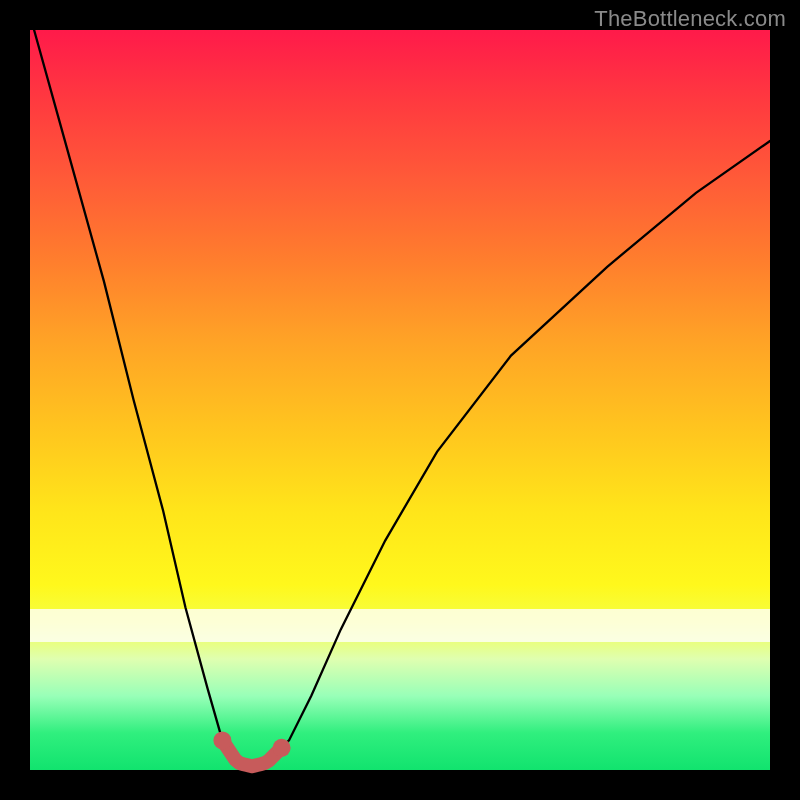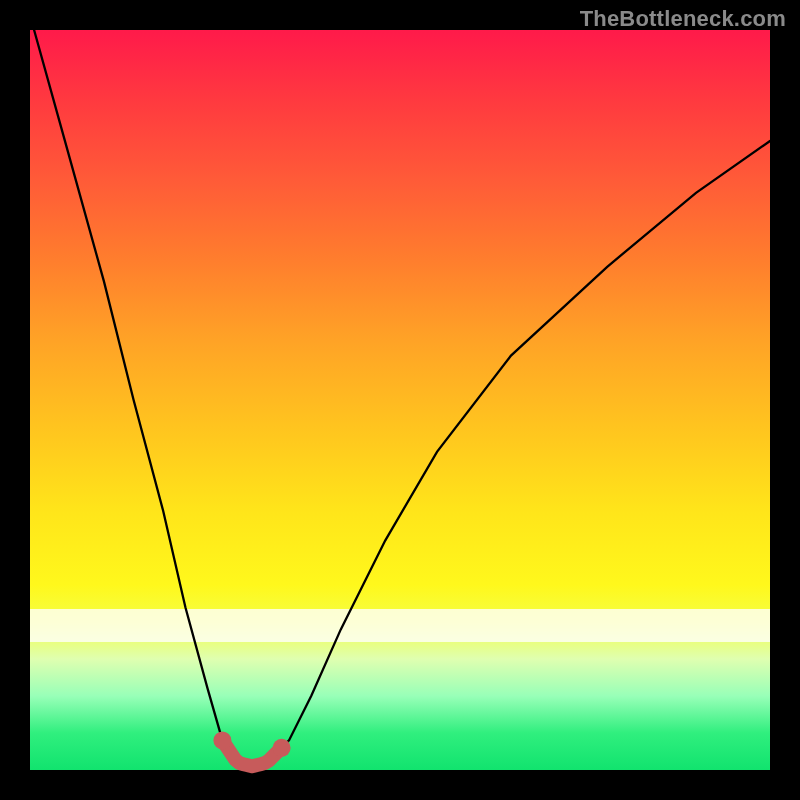--- a/index.html
+++ b/index.html
@@ -37,21 +37,21 @@
     left: 0;
     width: 100%;
     background: rgba(255,255,255,0.78);
   }
   .watermark {
     position: absolute;
     top: 6px;
     right: 14px;
     font-family: Arial, Helvetica, sans-serif;
     font-size: 22px;
-    font-weight: 700;
+    font-weight: 400;
     color: #8a8a8a;
     letter-spacing: 0.2px;
   }
   svg.overlay {
     position: absolute;
     left: 0; top: 0;
     width: 100%; height: 100%;
     overflow: visible;
   }
   .curve {

